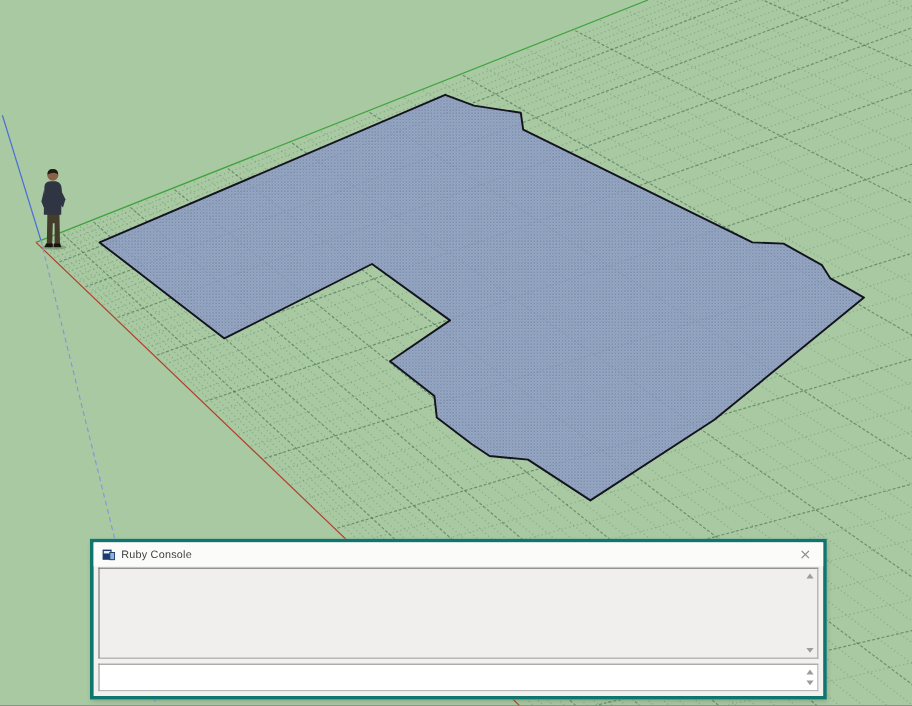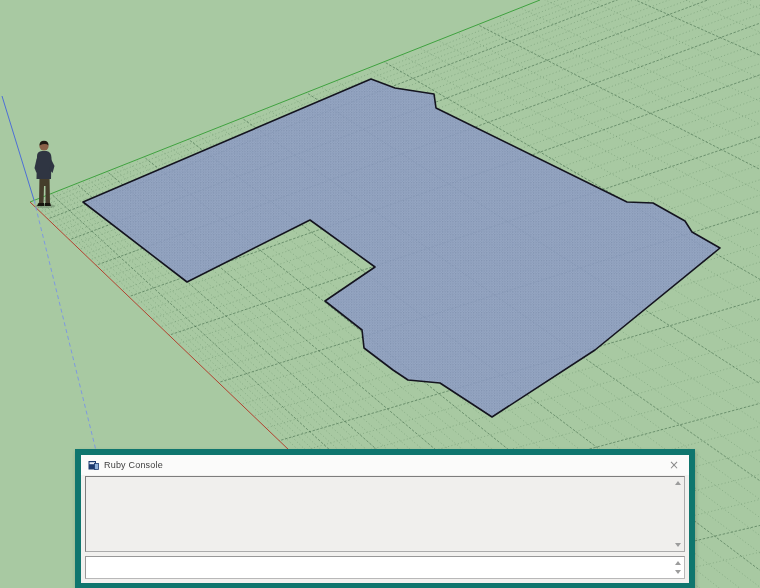--- a/index.html
+++ b/index.html
@@ -7,21 +7,21 @@
          background:#a8c9a2;font-family:"Liberation Sans",sans-serif;}
   .viewport{position:absolute;inset:0;}
   .viewport svg{display:block;}
 
   
   .gminor{stroke:#3e6b46;stroke-opacity:.30;stroke-width:1;stroke-dasharray:1 2.4;fill:none}
   .gmajor{stroke:#2f5a3a;stroke-opacity:.50;stroke-width:1;stroke-dasharray:2.5 1.6;fill:none}
 
   
   .dialog{position:absolute;left:75px;top:449px;width:608px;height:128px;
-          background:#f2f1ef;border:6px solid #0f766e;box-shadow:1px 2px 4px rgba(0,0,0,.18);}
+          background:#f2f1ef;border:3px solid #0f766e;box-shadow:1px 2px 4px rgba(0,0,0,.18);}
   .titlebar{height:20px;display:flex;align-items:center;padding:0 7px;background:#fbfbfa;}
   .appicon{width:11px;height:11px;flex:0 0 auto;}
   .title{font-size:9px;color:#3e3e3e;margin-left:5px;letter-spacing:.2px;}
   .closebtn{margin-left:auto;color:#8b8b8b;font-size:12px;line-height:12px;width:16px;
             text-align:center;cursor:default;font-family:"DejaVu Sans",sans-serif;}
   .panel{position:absolute;left:4px;right:4px;}
   .outpanel{top:21px;height:74px;background:#f0efed;
             border:1px solid;border-color:#7d7d7d #ababab #ababab #7d7d7d;}
   .inpanel{top:101px;height:21px;background:#ffffff;
            border:1px solid;border-color:#989898 #b8b8b8 #b8b8b8 #989898;}

